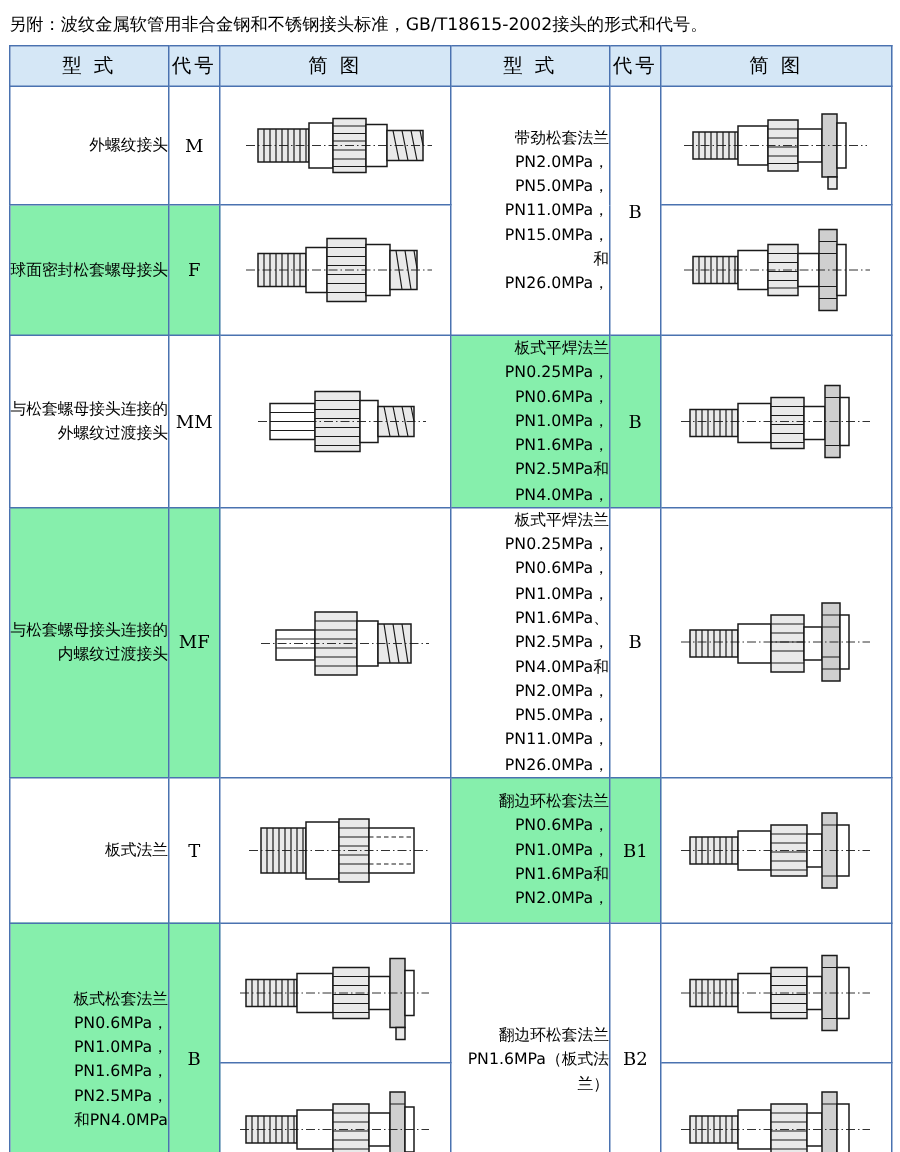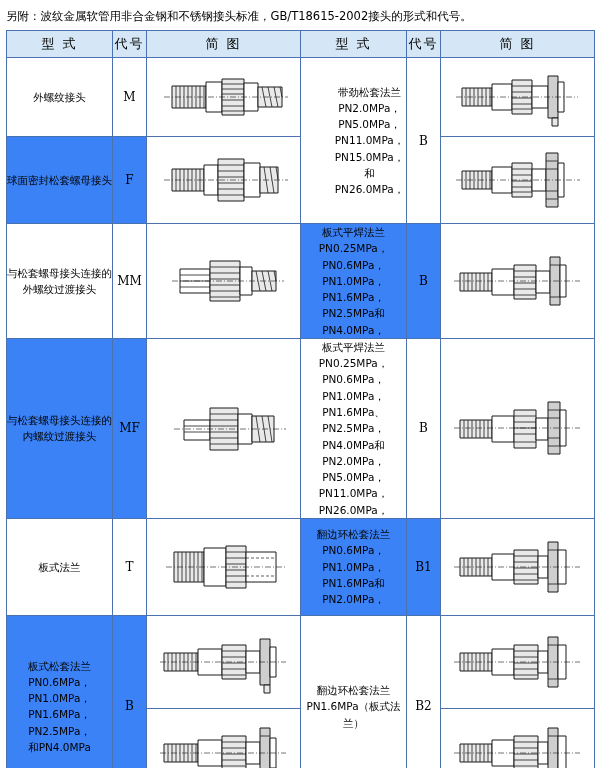--- a/index.html
+++ b/index.html
@@ -35,32 +35,32 @@
     font-weight:normal;
     font-size:13px;
     letter-spacing:2px;
     text-align:center;
     color:#000;
   }
   .cell-text{
     padding:5px 5px;
     font-size:10.5px;
     line-height:1.55;
-    text-align:center;
+    text-align:right;
   }
   .cell-code{
     text-align:center;
     font-size:12px;
     font-family:"DejaVu Serif","Liberation Serif",serif;
   }
   .cell-fig{
     text-align:center;
     padding:2px;
   }
-  .yellow{background:#3b82f6;}
+  .yellow{background:#86efac;}
   .white{background:#ffffff;}
   svg{display:block;margin:0 auto;}
   .ln2{stroke:#1a1a1a;stroke-width:0.8;fill:none;}
   .fillw{fill:#ffffff;stroke:#1a1a1a;stroke-width:1;}
   .fillg{fill:#e9e9e9;stroke:#1a1a1a;stroke-width:1;}
   .filld{fill:#cfcfcf;stroke:#1a1a1a;stroke-width:1;}
   .dash{stroke:#1a1a1a;stroke-width:0.7;fill:none;stroke-dasharray:3 2;}
   .cl{stroke:#1a1a1a;stroke-width:0.6;fill:none;stroke-dasharray:6 2 1 2;}
 </style>
 </head>

